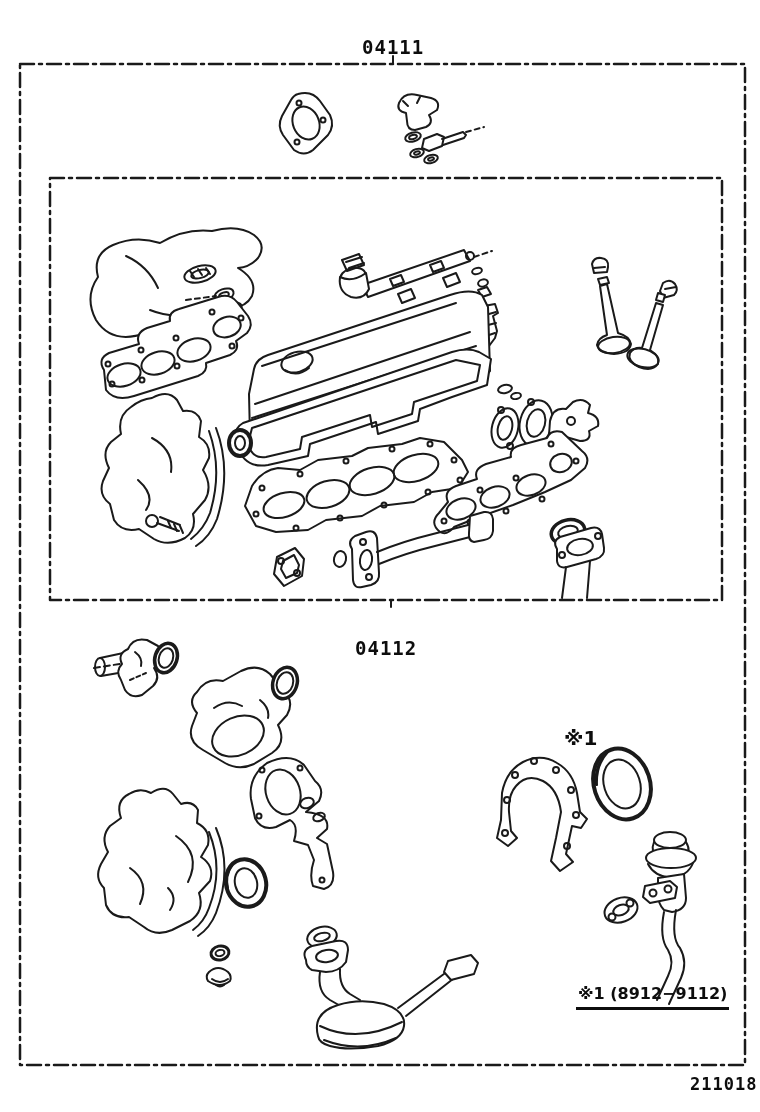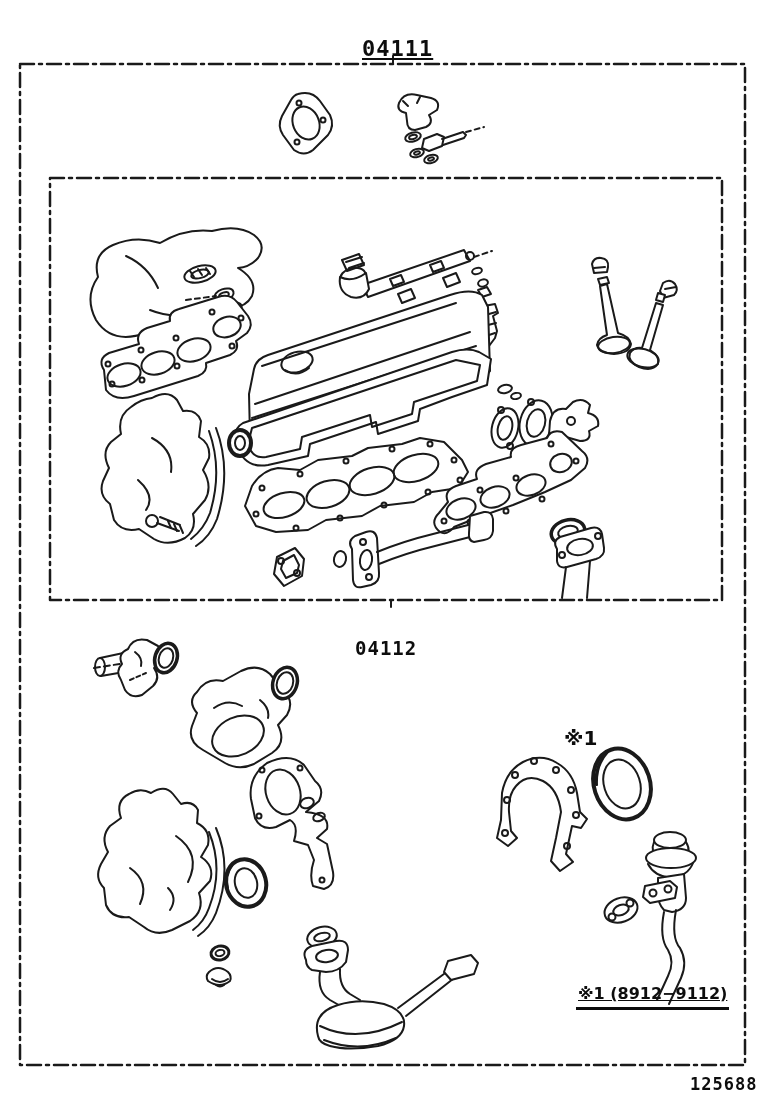--- a/index.html
+++ b/index.html
@@ -5,26 +5,26 @@
   html,body{margin:0;padding:0;background:#fff;}
   body{
     width:760px;height:1112px;position:relative;overflow:hidden;
     font-family:"DejaVu Sans","Liberation Sans",sans-serif;color:#111;
   }
   .stage{position:absolute;left:0;top:0;width:760px;height:1112px;}
   .lbl{
     position:absolute;font-family:"DejaVu Sans Mono","DejaVu Sans",monospace;
     font-weight:700;color:#0d0d0d;letter-spacing:1px;white-space:nowrap;
   }
-  .lbl-04111{left:362px;top:36px;font-size:22px;text-decoration:underline;}
+  .lbl-04111{left:362px;top:36px;font-size:19px;}
   .lbl-04112{left:355px;top:609px;font-size:19px;margin-top:28px;}
   .lbl-note-marker{left:564px;top:726px;font-size:20px;font-family:"DejaVu Sans",sans-serif;letter-spacing:0;}
   .lbl-footnote{
     left:576px;top:984px;font-size:16px;font-family:"DejaVu Sans",sans-serif;
-    letter-spacing:0;border-bottom:3px solid #0d0d0d;padding:0 2px 4px 2px;min-width:148px;text-decoration:underline;
+    letter-spacing:0;border-bottom:3px solid #0d0d0d;padding:0 2px 4px 2px;min-width:148px;
   }
   .lbl-figno{left:690px;top:1074px;font-size:17px;}
 </style>
 </head>
 <body>
 
 <svg class="stage" width="760" height="1112" viewBox="0 0 760 1112" xmlns="http://www.w3.org/2000/svg">
   <g stroke="#1a1a1a" fill="none" stroke-width="2" stroke-linecap="round" stroke-linejoin="round">
 
     <g>
@@ -336,13 +336,13 @@
 </svg>
 
 <div class="lbl lbl-04111">04111</div>
 
 <div class="lbl lbl-04112">04112</div>
 
 <div class="lbl lbl-note-marker">※1</div>
 
 <div class="lbl lbl-footnote">※1 (8912−9112)</div>
 
-<div class="lbl lbl-figno">125688</div>
+<div class="lbl lbl-figno">211018</div>
 
 </body></html>

